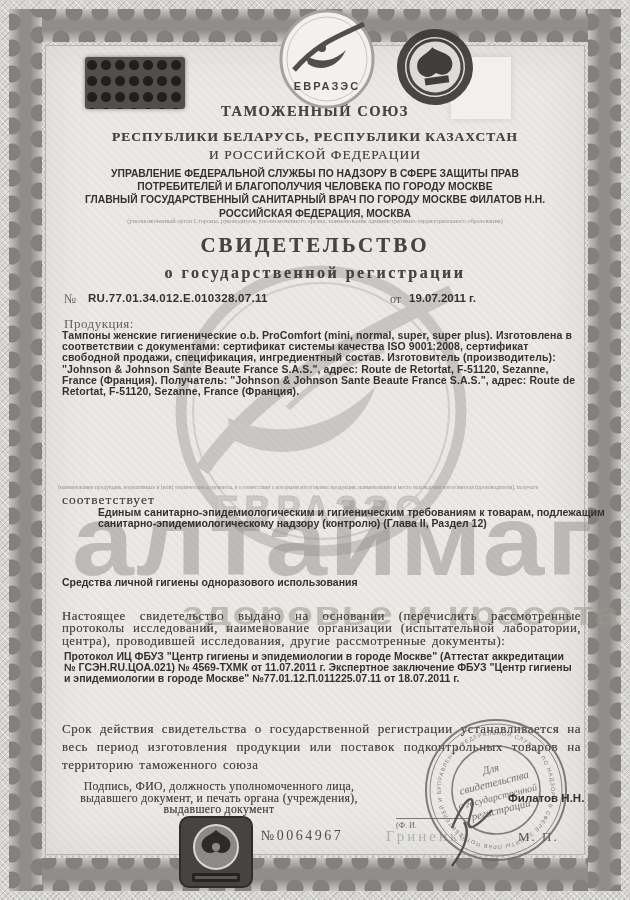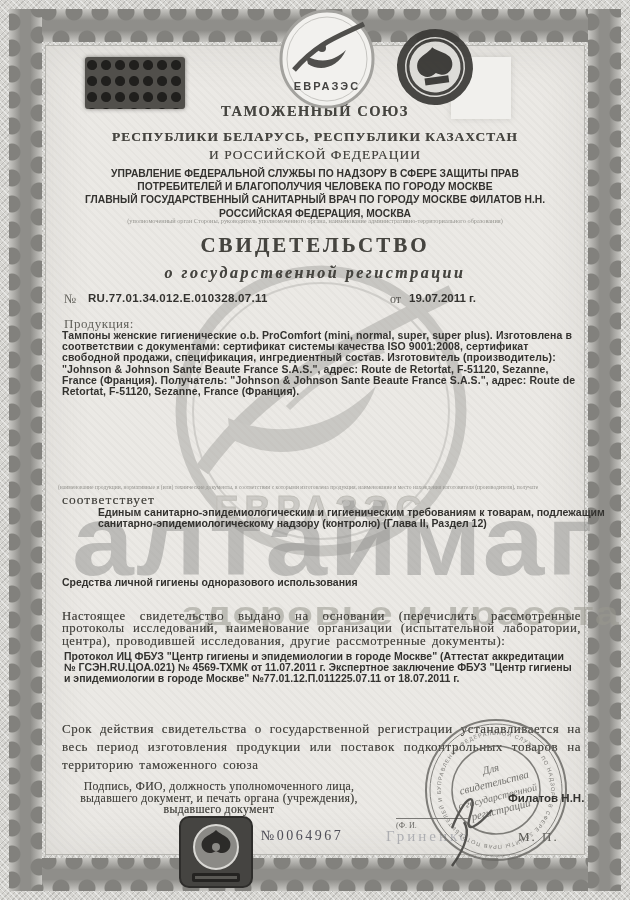--- a/index.html
+++ b/index.html
@@ -98,21 +98,21 @@
     <div class="serif fuzzy" style="font-size:13.5px;font-weight:bold;letter-spacing:1px;margin-top:9px;">РЕСПУБЛИКИ БЕЛАРУСЬ, РЕСПУБЛИКИ КАЗАХСТАН</div>
     <div class="serif fuzzy" style="font-size:13.5px;font-weight:normal;letter-spacing:1px;margin-top:2px;">И РОССИЙСКОЙ ФЕДЕРАЦИИ</div>
     <div class="sansb" style="font-size:10.3px;line-height:12.5px;margin-top:5px;">УПРАВЛЕНИЕ ФЕДЕРАЛЬНОЙ СЛУЖБЫ ПО НАДЗОРУ В СФЕРЕ ЗАЩИТЫ ПРАВ ПОТРЕБИТЕЛЕЙ И БЛАГОПОЛУЧИЯ ЧЕЛОВЕКА ПО ГОРОДУ МОСКВЕ</div>
     <div class="sansb" style="font-size:10.3px;line-height:12.5px;margin-top:1px;">ГЛАВНЫЙ ГОСУДАРСТВЕННЫЙ САНИТАРНЫЙ ВРАЧ ПО ГОРОДУ МОСКВЕ ФИЛАТОВ Н.Н.</div>
     <div class="sansb" style="font-size:10.3px;line-height:12.5px;margin-top:1px;">РОССИЙСКАЯ ФЕДЕРАЦИЯ, МОСКВА</div>
   </div>
 
   <div class="abs tiny center" style="left:88px;right:88px;top:217px;font-size:6.3px;z-index:2;">(уполномоченный орган Стороны, руководитель уполномоченного органа, наименование административно-территориального образования)</div>
 
   <div class="abs serif fuzzy center" style="left:0;right:0;top:233px;font-size:21px;font-weight:bold;letter-spacing:3px;z-index:2;">СВИДЕТЕЛЬСТВО</div>
-  <div class="abs serif fuzzy center" style="left:0;right:0;top:264px;font-size:16px;font-weight:bold;letter-spacing:2.5px;z-index:2;font-style:italic;">о государственной регистрации</div>
+  <div class="abs serif fuzzy center" style="left:0;right:0;top:264px;font-size:16px;font-weight:bold;letter-spacing:2.5px;z-index:2;">о государственной регистрации</div>
 
   <div class="abs serif" style="left:64px;top:291px;font-size:13px;color:#66655f;z-index:2;">№</div>
   <div class="abs sansb" style="left:88px;top:292px;font-size:11.5px;letter-spacing:.3px;z-index:2;">RU.77.01.34.012.Е.010328.07.11</div>
   <div class="abs serif" style="left:390px;top:292px;font-size:12px;color:#55544f;z-index:2;">от</div>
   <div class="abs sansb" style="left:409px;top:292px;font-size:11.5px;z-index:2;">19.07.2011 г.</div>
 
   <div class="abs serif" style="left:64px;top:316px;font-size:13px;color:#62615b;letter-spacing:.5px;z-index:2;">Продукция:</div>
   <div class="abs sansb" style="left:62px;top:330px;width:521px;font-size:10.5px;line-height:11.2px;letter-spacing:.1px;z-index:2;">Тампоны женские гигиенические o.b. ProComfort (mini, normal, super, super plus). Изготовлена в соответствии с документами: сертификат системы качества ISO 9001:2008, сертификат свободной продажи, спецификация, ингредиентный состав. Изготовитель (производитель): "Johnson &amp; Johnson Sante Beaute France S.A.S.", адрес: Route de Retortat, F-51120, Sezanne, France (Франция).  Получатель: "Johnson &amp; Johnson Sante Beaute France S.A.S.", адрес: Route de Retortat, F-51120, Sezanne, France (Франция).</div>
 
   <div class="abs tiny" style="left:58px;top:484px;width:516px;font-size:6px;white-space:nowrap;overflow:hidden;transform:scaleX(.93);transform-origin:left top;z-index:2;">(наименование продукции, нормативные и (или) технические документы, в соответствии с которыми изготовлена продукция, наименование и место нахождения изготовителя (производителя), получателя)</div>

